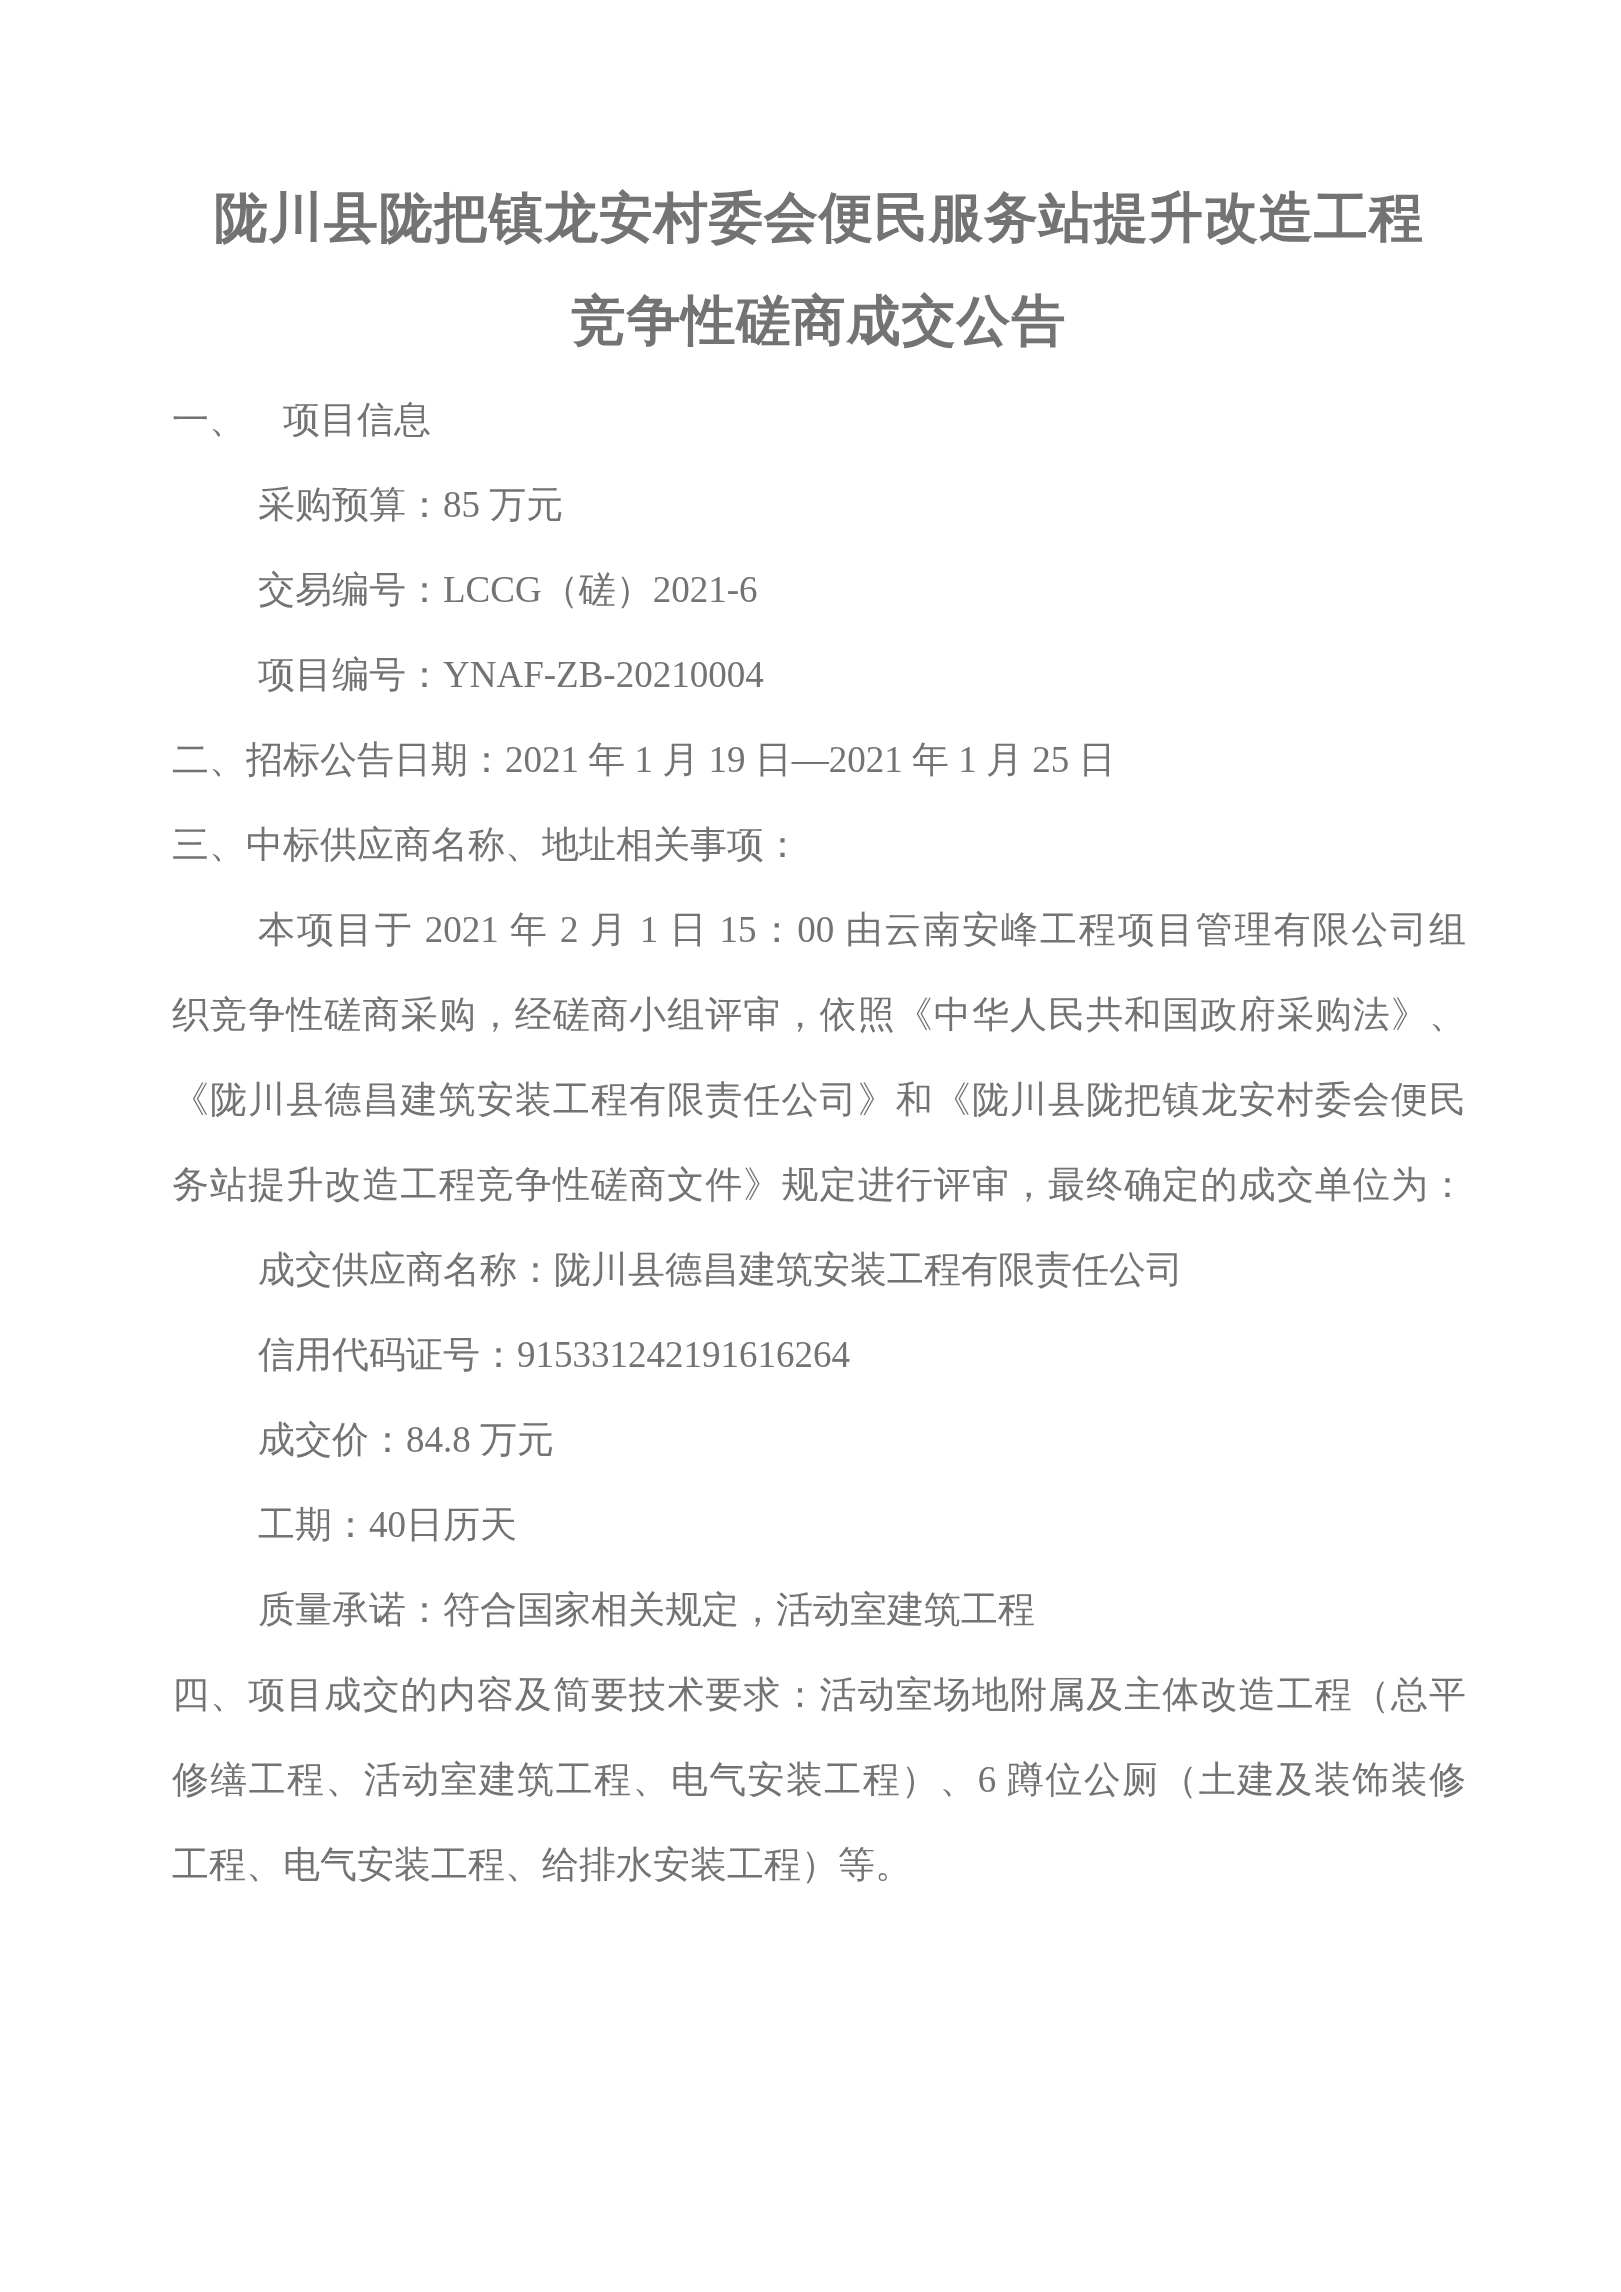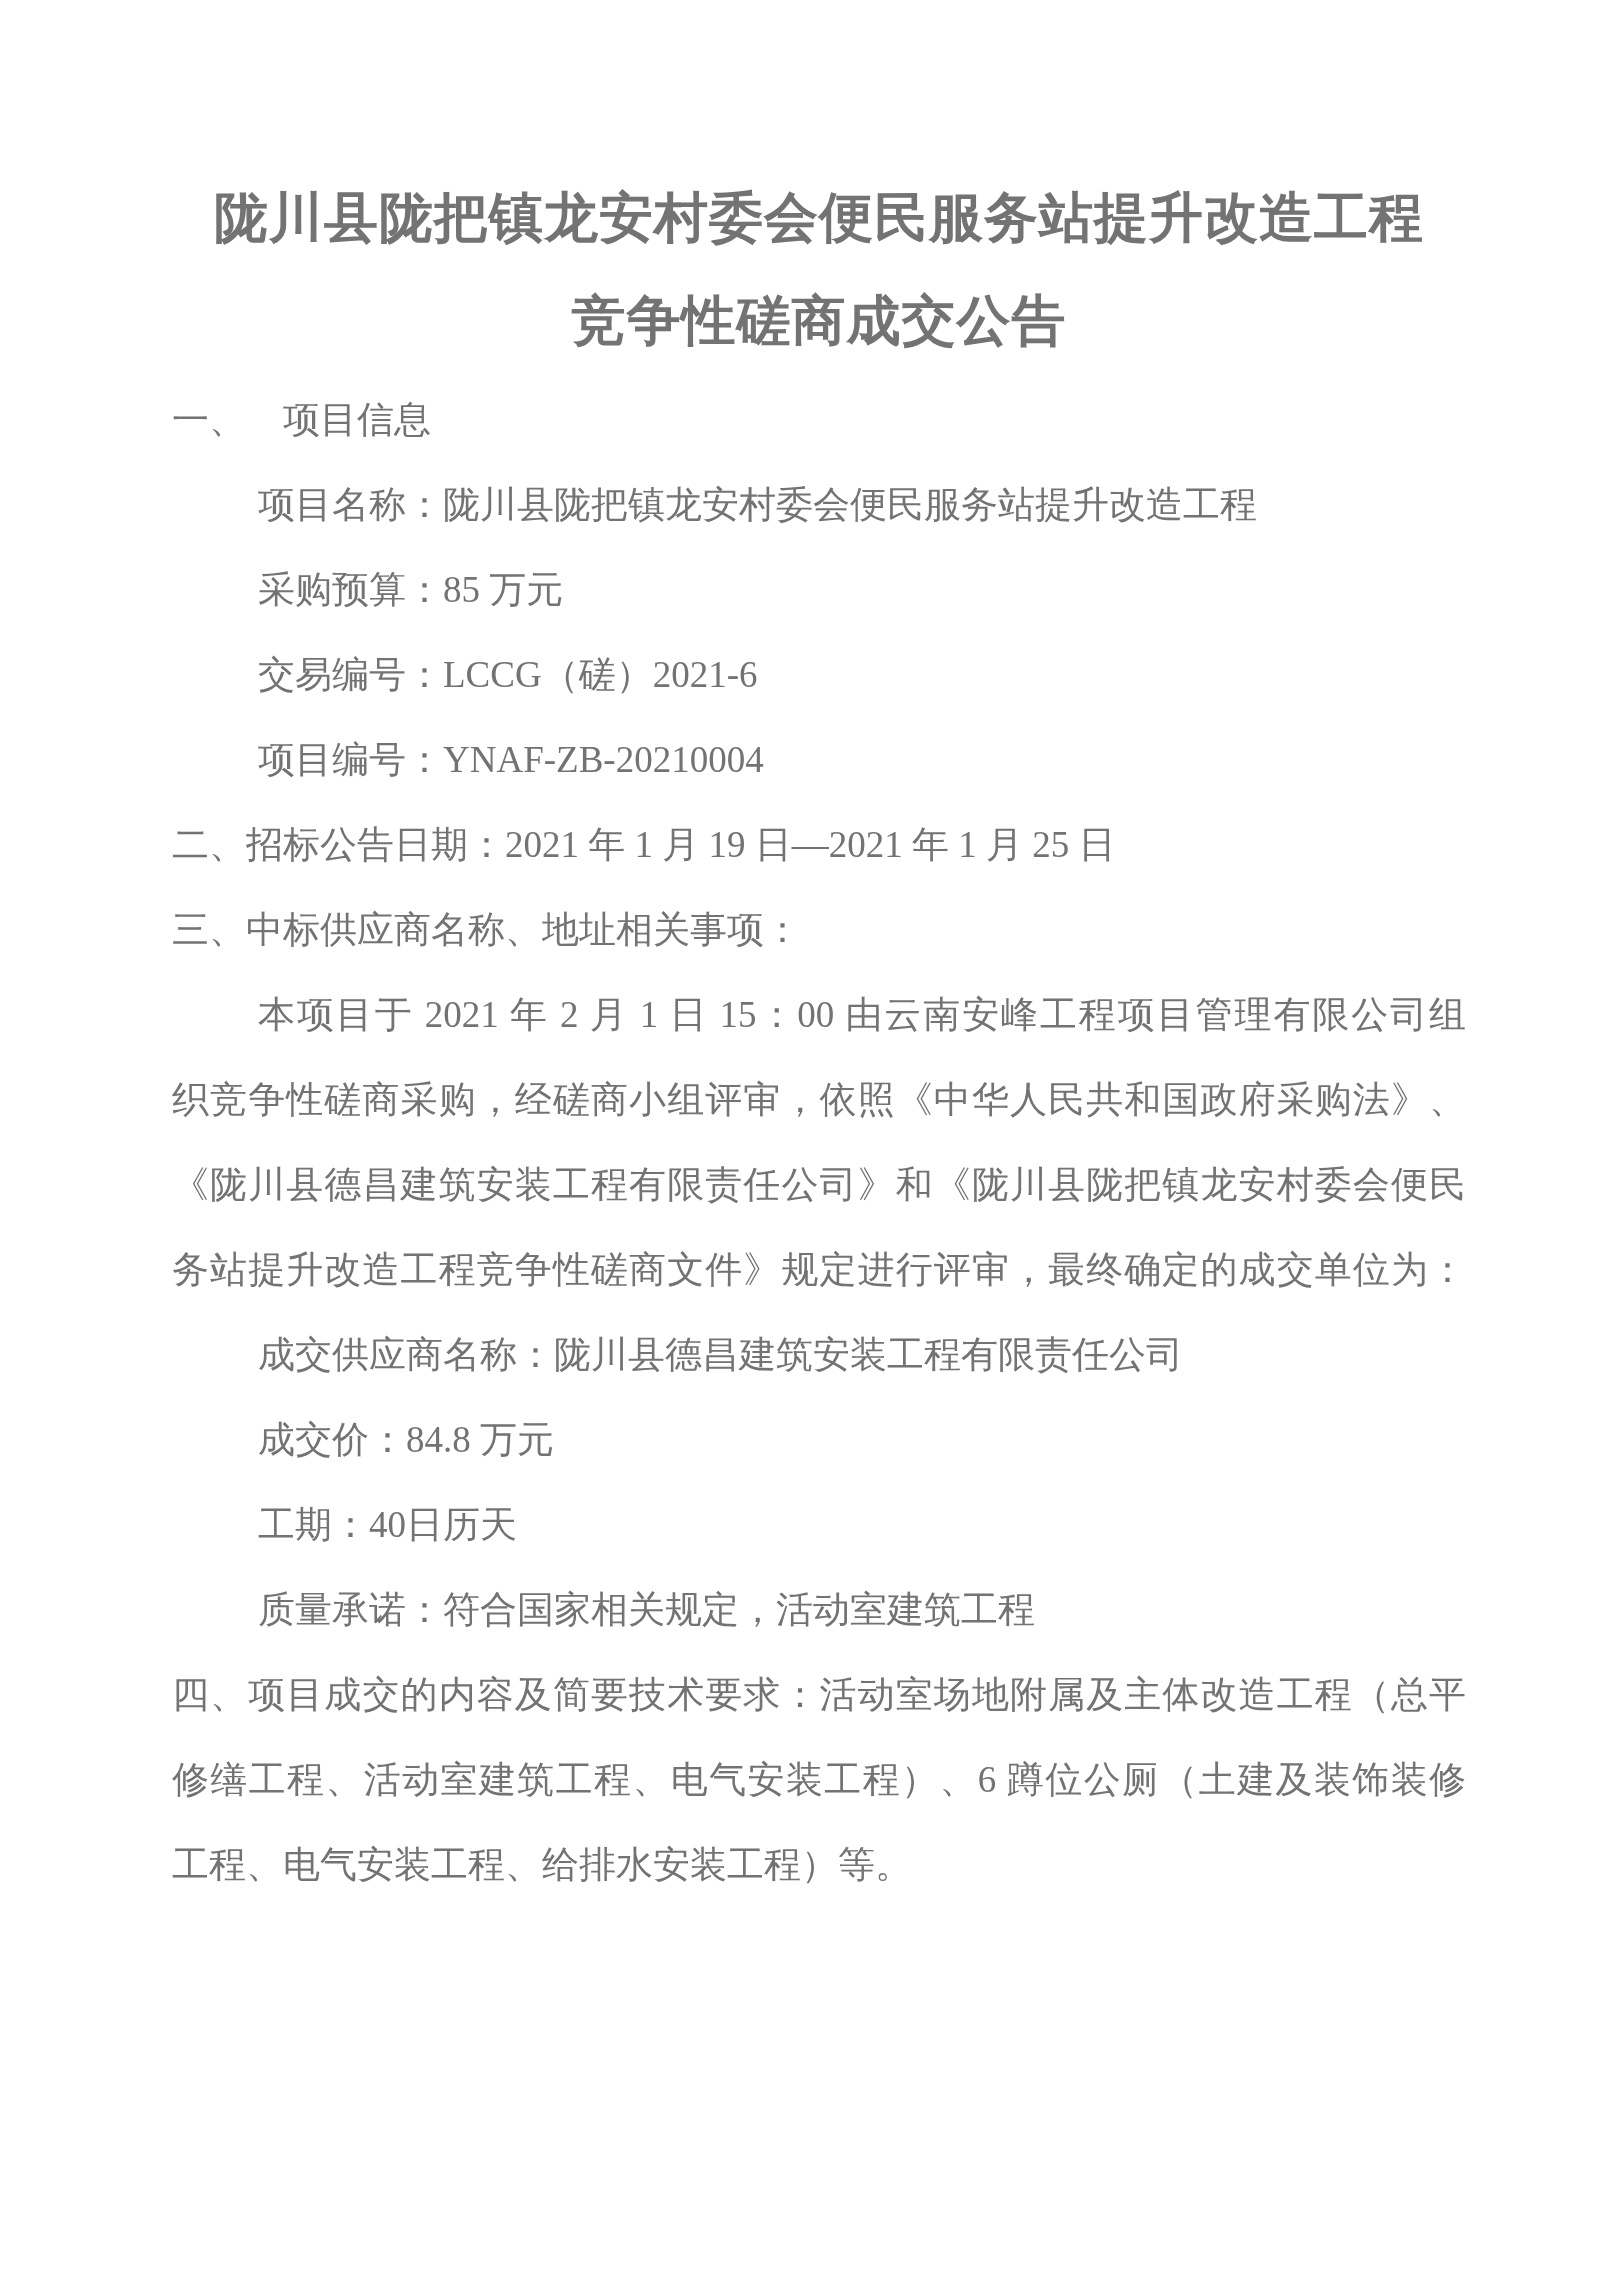--- a/index.html
+++ b/index.html
@@ -55,31 +55,31 @@
 <div class="page">
   <div class="content">
 
     <h1 class="title">
       <div>陇川县陇把镇龙安村委会便民服务站提升改造工程</div>
       <div>竞争性磋商成交公告</div>
     </h1>
 
     <div class="body">
       <div class="line">一、　项目信息</div>
-      <div class="line indent-1">项目名称：陇川县陇把镇龙安村委会便民服务站提升改造工程</div>
       <div class="line indent-1">采购预算：85 万元</div>
       <div class="line indent-1">交易编号：LCCG（磋）2021-6</div>
       <div class="line indent-1">项目编号：YNAF-ZB-20210004</div>
       <div class="line">二、招标公告日期：2021 年 1 月 19 日—2021 年 1 月 25 日</div>
       <div class="line">三、中标供应商名称、地址相关事项：</div>
       <div class="line indent-1 justify">本项目于 2021 年 2 月 1 日 15：00 由云南安峰工程项目管理有限公司组</div>
       <div class="line justify">织竞争性磋商采购，经磋商小组评审，依照《中华人民共和国政府采购法》、</div>
       <div class="line justify">《陇川县德昌建筑安装工程有限责任公司》和《陇川县陇把镇龙安村委会便民服</div>
       <div class="line justify">务站提升改造工程竞争性磋商文件》规定进行评审，最终确定的成交单位为：</div>
       <div class="line indent-1">成交供应商名称：陇川县德昌建筑安装工程有限责任公司</div>
+      <div class="line indent-1">信用代码证号：915331242191616264</div>
       <div class="line indent-1">成交价：84.8 万元</div>
       <div class="line indent-1">工期：40日历天</div>
       <div class="line indent-1">质量承诺：符合国家相关规定，活动室建筑工程</div>
       <div class="line justify">四、项目成交的内容及简要技术要求：活动室场地附属及主体改造工程（总平</div>
       <div class="line justify">修缮工程、活动室建筑工程、电气安装工程）、6 蹲位公厕（土建及装饰装修</div>
       <div class="line">工程、电气安装工程、给排水安装工程）等。</div>
     </div>
 
   </div>
 </div>

